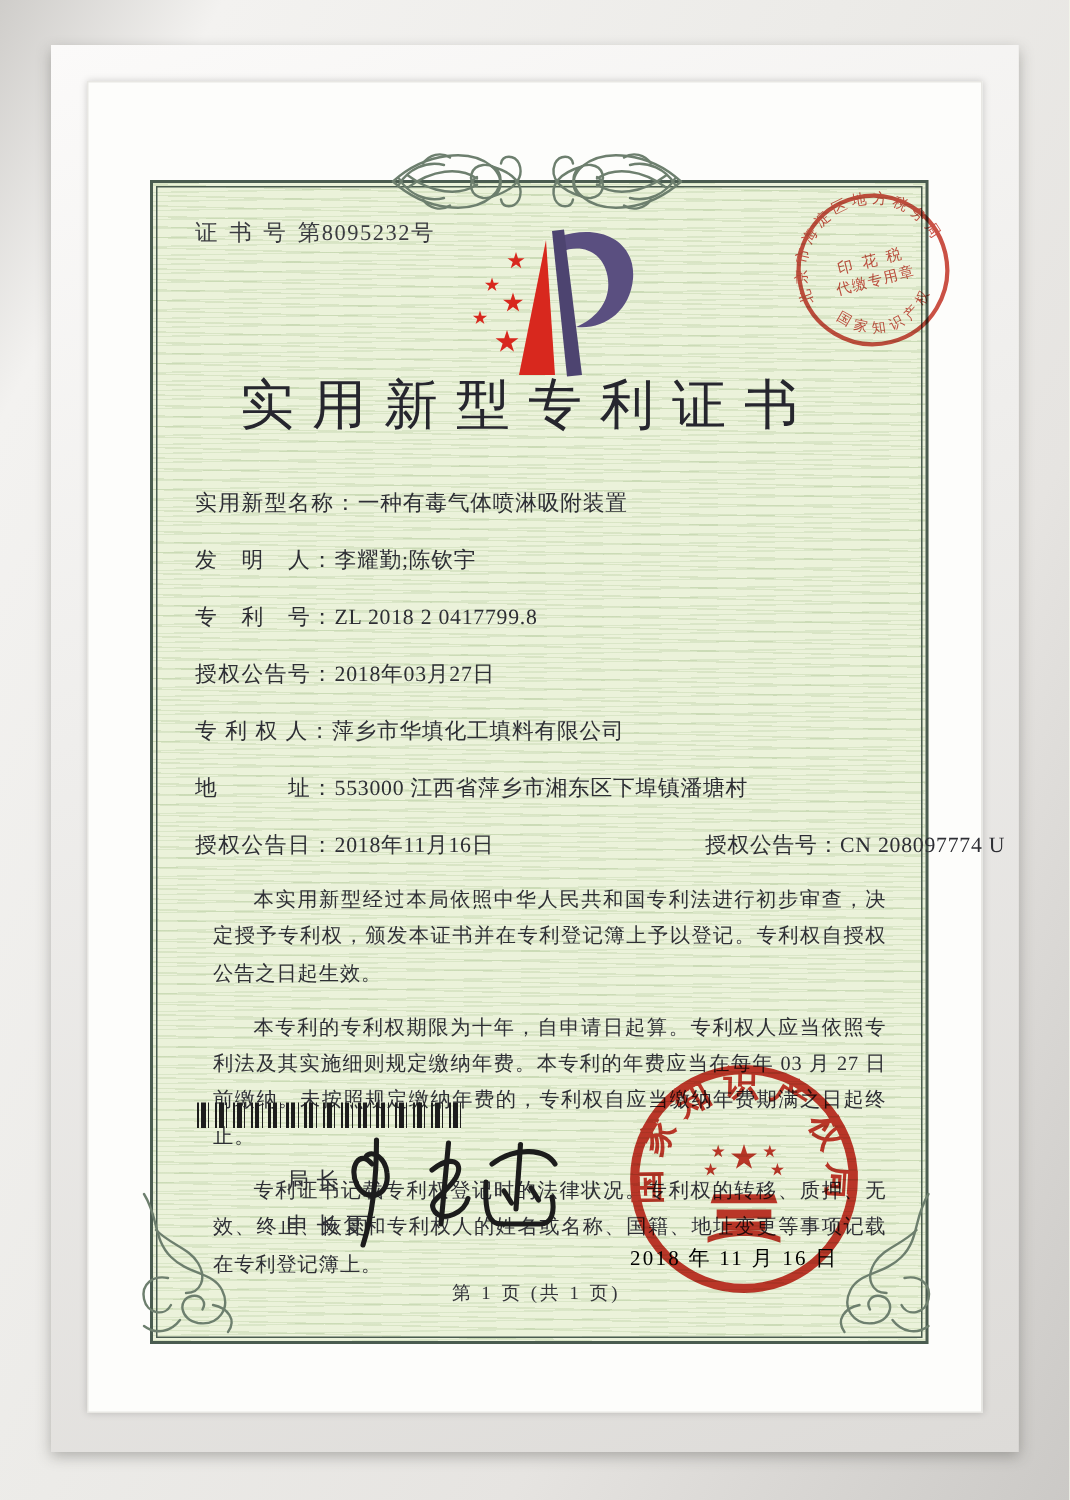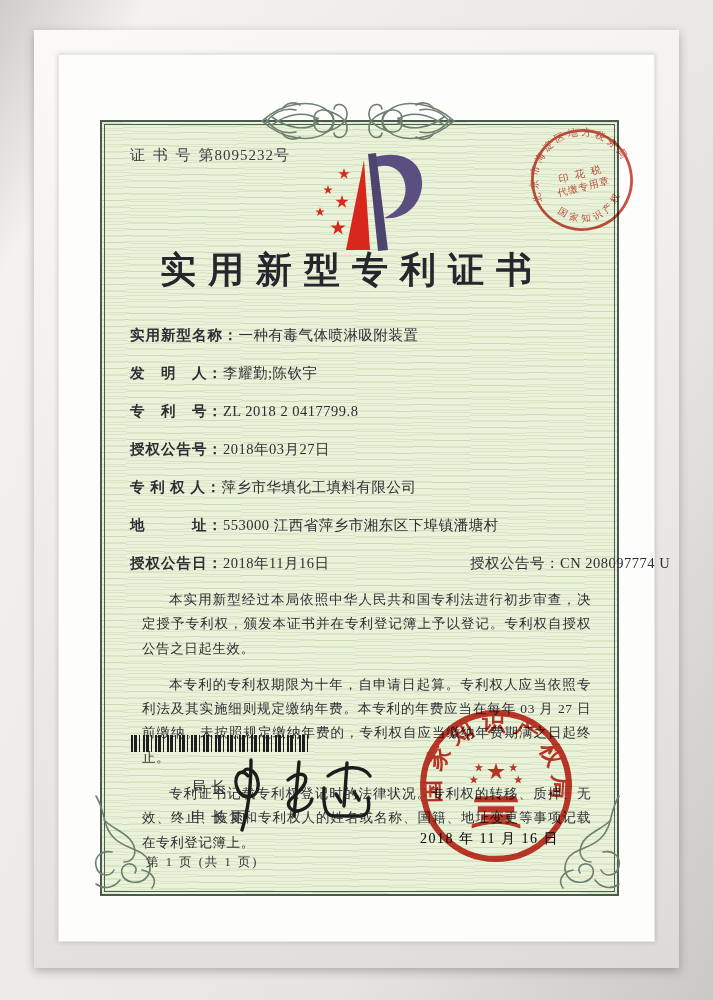--- a/index.html
+++ b/index.html
@@ -20,40 +20,40 @@
                  repeating-linear-gradient(1.5deg, rgba(150,180,120,.22) 0 1px, rgba(0,0,0,0) 1px 7px),
                  repeating-linear-gradient(-1deg, rgba(140,175,115,.18) 0 1px, rgba(0,0,0,0) 1px 6px),
                  #ebf2da;}
   .cert-border::before{content:"";position:absolute;inset:2px;border:1px solid #4a5c50;}
   .orn{position:absolute;pointer-events:none;}
   .abs{position:absolute;}
   .cert-no{left:72px;top:92px;font-size:15px;color:#3a3b40;letter-spacing:2px;}
   .cert-no .num{letter-spacing:1px;margin-left:6px;}
   .logo-box{left:240px;top:96px;width:136px;height:104px;}
   .title{left:42px;top:192px;width:504px;text-align:center;font-size:36px;color:#26262e;
-         letter-spacing:12px;font-weight:700;}
+         letter-spacing:12px;font-weight:400;}
   .fields{left:72px;top:272px;width:470px;font-size:14.5px;color:#2d2e34;}
   .frow{position:absolute;left:0;white-space:nowrap;letter-spacing:.5px;}
-  .frow .lbl{letter-spacing:1px;font-weight:bold;}
+  .frow .lbl{letter-spacing:1px;}
   .grant-no{position:absolute;left:340px;top:0;white-space:nowrap;letter-spacing:.5px;}
   .body-text{left:72px;top:522px;width:473px;font-size:13.5px;line-height:1.8;color:#2e2f35;
              text-align:justify;letter-spacing:.6px;}
   .body-text p{margin:12px;text-indent:2em;}
   .barcode{left:73px;top:681px;width:180px;height:17px;
            background:repeating-linear-gradient(90deg,#1d1d1d 0 1.5px,rgba(0,0,0,0) 1.5px 3px,
                       #1d1d1d 3px 6px,rgba(0,0,0,0) 6px 7.5px,#1d1d1d 7.5px 8.5px,rgba(0,0,0,0) 8.5px 12px);}
   .signer{left:85px;font-size:15px;color:#2d2e34;letter-spacing:5px;margin-left:48px;}
   .sig-svg{left:160px;top:700px;width:170px;height:84px;}
   .seal-main{left:357px;top:651px;width:162px;height:162px;mix-blend-mode:multiply;opacity:.92;}
   .tax-stamp{left:468px;top:70px;width:112px;height:112px;transform:rotate(-14deg);
              mix-blend-mode:multiply;opacity:.88;}
   .issue-date{left:362px;top:776px;width:190px;font-size:14px;color:#000000;letter-spacing:1.5px;
               z-index:5;}
-  .page-footer{left:42px;top:800px;width:515px;font-size:12.5px;color:#33343a;
-               letter-spacing:2px;padding-left:46px;}
+  .page-footer{left:42px;top:800px;width:515px;text-align:center;font-size:12.5px;color:#33343a;
+               letter-spacing:2px;}
   svg text{font-family:"Liberation Serif","DejaVu Serif",serif;}
 </style>
 </head>
 <body>
 
 <div id="canvas">
   <div class="frame-lip"></div>
   <div class="paper">
 
     <div class="cert-border"></div>

